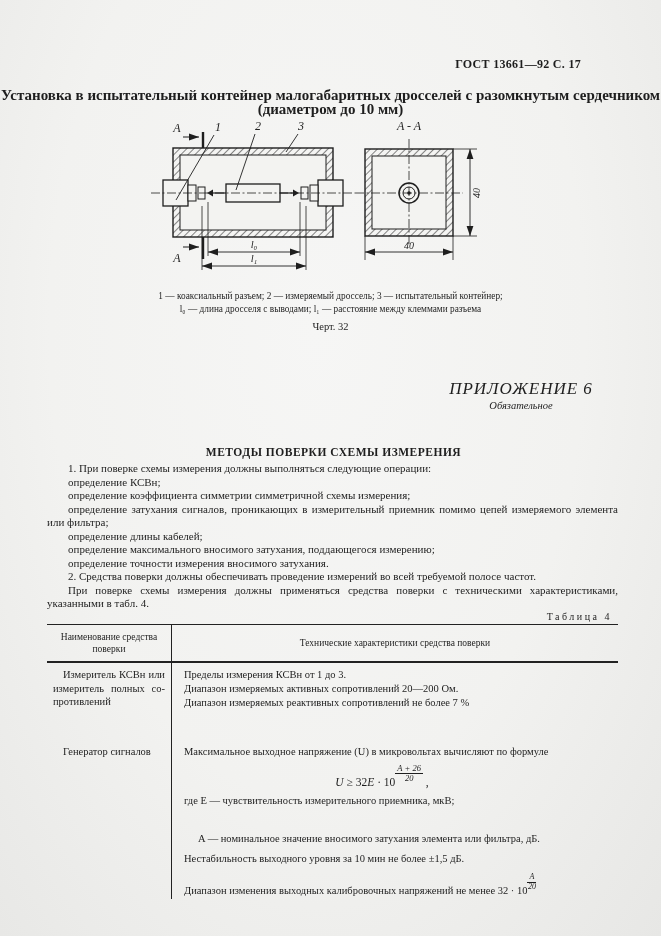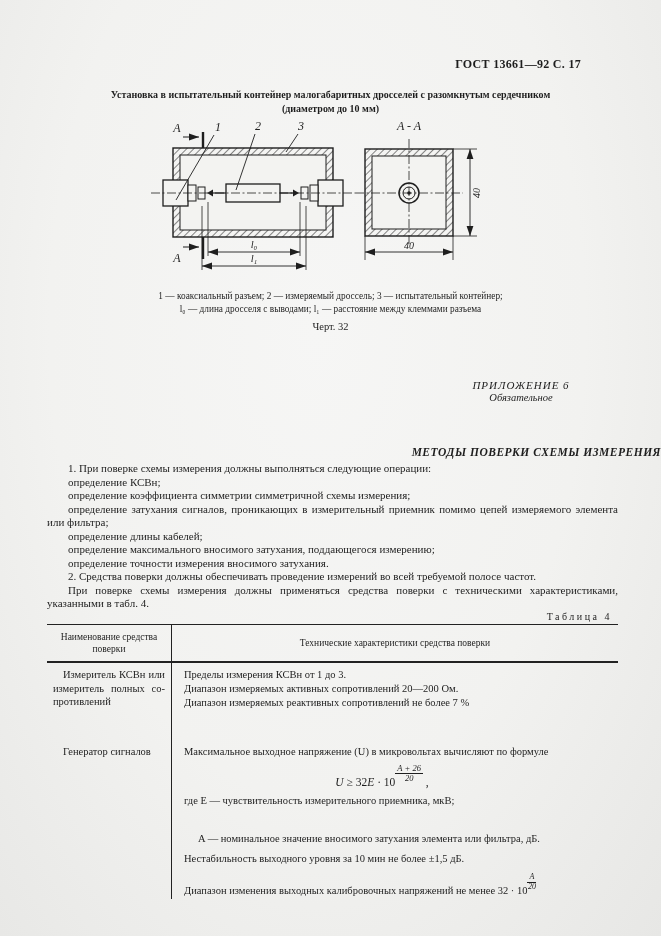--- a/index.html
+++ b/index.html
@@ -4,30 +4,30 @@
 <style>
   html,body{margin:0;padding:0;}
   body{background:#d8d8d6;font-family:"Liberation Serif","DejaVu Serif",serif;}
   .page{
     position:relative;width:661px;height:936px;margin:0 auto;overflow:hidden;
     background:radial-gradient(ellipse at 48% 35%, #f6f6f5 0%, #f2f2f0 55%, #e7e7e5 100%);
     color:#1e1e1e;
   }
   .abs{position:absolute;}
   .gost-header{top:57px;right:80px;font-weight:bold;font-size:12px;letter-spacing:.3px;}
-  .fig-title{top:88px;left:0;right:0;text-align:center;font-weight:bold;font-size:10px;line-height:14px;}
+  .fig-title{top:88px;left:0;right:0;text-align:center;font-weight:bold;font-size:15px;line-height:14px;}
   .figure-svg{left:143px;top:114px;}
   .fig-caption{left:0;right:0;text-align:center;font-size:9.3px;line-height:13px;}
   .cap1{top:290px;}
   .cap2{top:303px;}
   .fig-num{top:321px;left:0;right:0;text-align:center;font-size:10.5px;}
   .appendix{top:379px;right:50px;width:180px;text-align:center;font-style:italic;}
-  .appendix .app-title{font-size:11px;letter-spacing:1px;}
+  .appendix .app-title{font-size:17px;letter-spacing:1px;}
   .appendix .app-sub{font-size:10.5px;margin-top:1px;}
-  .section-title{top:446px;left:6px;right:0;text-align:right;font-weight:bold;font-size:11.5px;letter-spacing:.5px;font-style:italic;}
+  .section-title{top:446px;left:6px;right:0;text-align:center;font-weight:bold;font-size:11.5px;letter-spacing:.5px;}
   .paragraphs{top:462px;left:47px;width:571px;font-size:11px;line-height:13.5px;text-align:justify;}
   .paragraphs p{margin:0;text-indent:21px;}
   .table-label{top:611px;right:49px;font-size:10px;letter-spacing:2.5px;margin-left:36px;}
   .gtable{top:624px;left:47px;width:571px;border-top:1.5px solid #222;font-size:10.5px;}
   .thead{display:flex;border-bottom:2.5px solid #222;}
   .th{display:flex;align-items:center;justify-content:center;text-align:center;
       font-size:9.5px;line-height:12.5px;height:36px;box-sizing:border-box;padding:0 6px;}
   .th-l{width:125px;border-right:1.2px solid #222;}
   .th-r{flex:1;}
   .trow{display:flex;}

